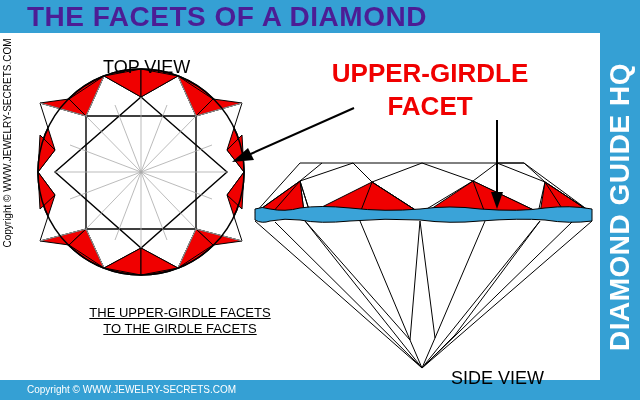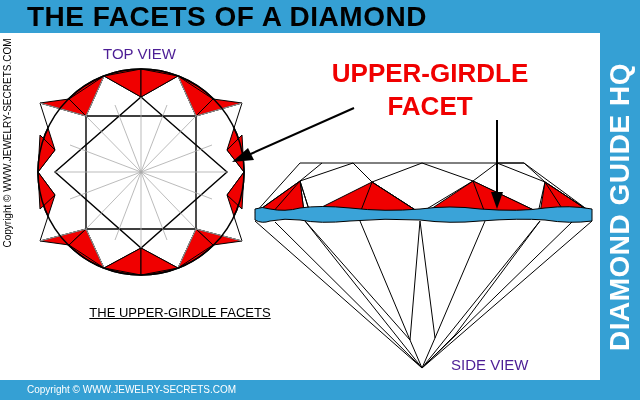--- a/index.html
+++ b/index.html
@@ -1,24 +1,24 @@
 <!DOCTYPE html>
 <html><head>
 <meta charset="utf-8">
 <style>
   html, body { margin: 0; padding: 0; }
   body { width: 640px; height: 400px; background: #35a0d4; position: relative; overflow: hidden; font-family: "Liberation Sans", sans-serif; }
-  .header-title { position: absolute; left: 27px; top: 0px; height: 33px; line-height: 33px; font-size: 28px; font-weight: bold; color: #000000; letter-spacing: 0.5px; white-space: nowrap; }
+  .header-title { position: absolute; left: 27px; top: 0px; height: 33px; line-height: 33px; font-size: 28px; font-weight: bold; color: #4c1d95; letter-spacing: 0.5px; white-space: nowrap; }
   .canvas { position: absolute; left: 0; top: 33px; width: 600px; height: 347px; background: #fff; }
   .side-brand { position: absolute; left: 602px; top: 33px; width: 36px; height: 347px; }
   .side-brand span { position: absolute; left: 50%; top: 50%; transform: translate(-50%, -50%) rotate(-90deg); white-space: nowrap; color: #fff; font-weight: bold; font-size: 28px; letter-spacing: 0.5px; }
   .footer { position: absolute; left: 27px; top: 380px; height: 20px; line-height: 20px; font-size: 10px; color: #fff; white-space: nowrap; }
   .vert-copy { position: absolute; left: 0px; top: 33px; width: 14px; height: 220px; }
   .vert-copy span { position: absolute; left: 50%; top: 50%; transform: translate(-50%, -50%) rotate(-90deg); white-space: nowrap; font-size: 10px; color: #000; }
-  .label { position: absolute; color: #4c1d95; font-size: 15px; white-space: nowrap; }
+  .label { position: absolute; color: #000000; font-size: 18px; white-space: nowrap; margin-top: 12px; }
   .top-view-label { left: 103px; top: 45px; }
   .side-view-label { left: 451px; top: 356px; text-align: right; }
   .callout { position: absolute; left: 300px; top: 57px; width: 260px; text-align: center; color: #f00000; font-weight: bold; font-size: 26px; line-height: 33px; }
   .caption { position: absolute; left: 80px; top: 305px; width: 200px; text-align: center; font-size: 13px; line-height: 16px; color: #000; text-decoration: underline; }
   svg.diagram { position: absolute; left: 0; top: 0; }
 </style>
 </head>
 <body>
 
 <div class="header-title">THE FACETS OF A DIAMOND</div>
@@ -155,15 +155,16 @@
 <div class="label top-view-label">TOP VIEW</div>
 <div class="label side-view-label">SIDE VIEW</div>
 
 <div class="callout">
   <div>UPPER-GIRDLE</div>
   <div>FACET</div>
 </div>
 
 <div class="caption">
   <div>THE UPPER-GIRDLE FACETS</div>
+  <div>TO THE GIRDLE FACETS</div>
 </div>
 
 <div class="footer">Copyright © WWW.JEWELRY-SECRETS.COM</div>
 
 </body></html>

